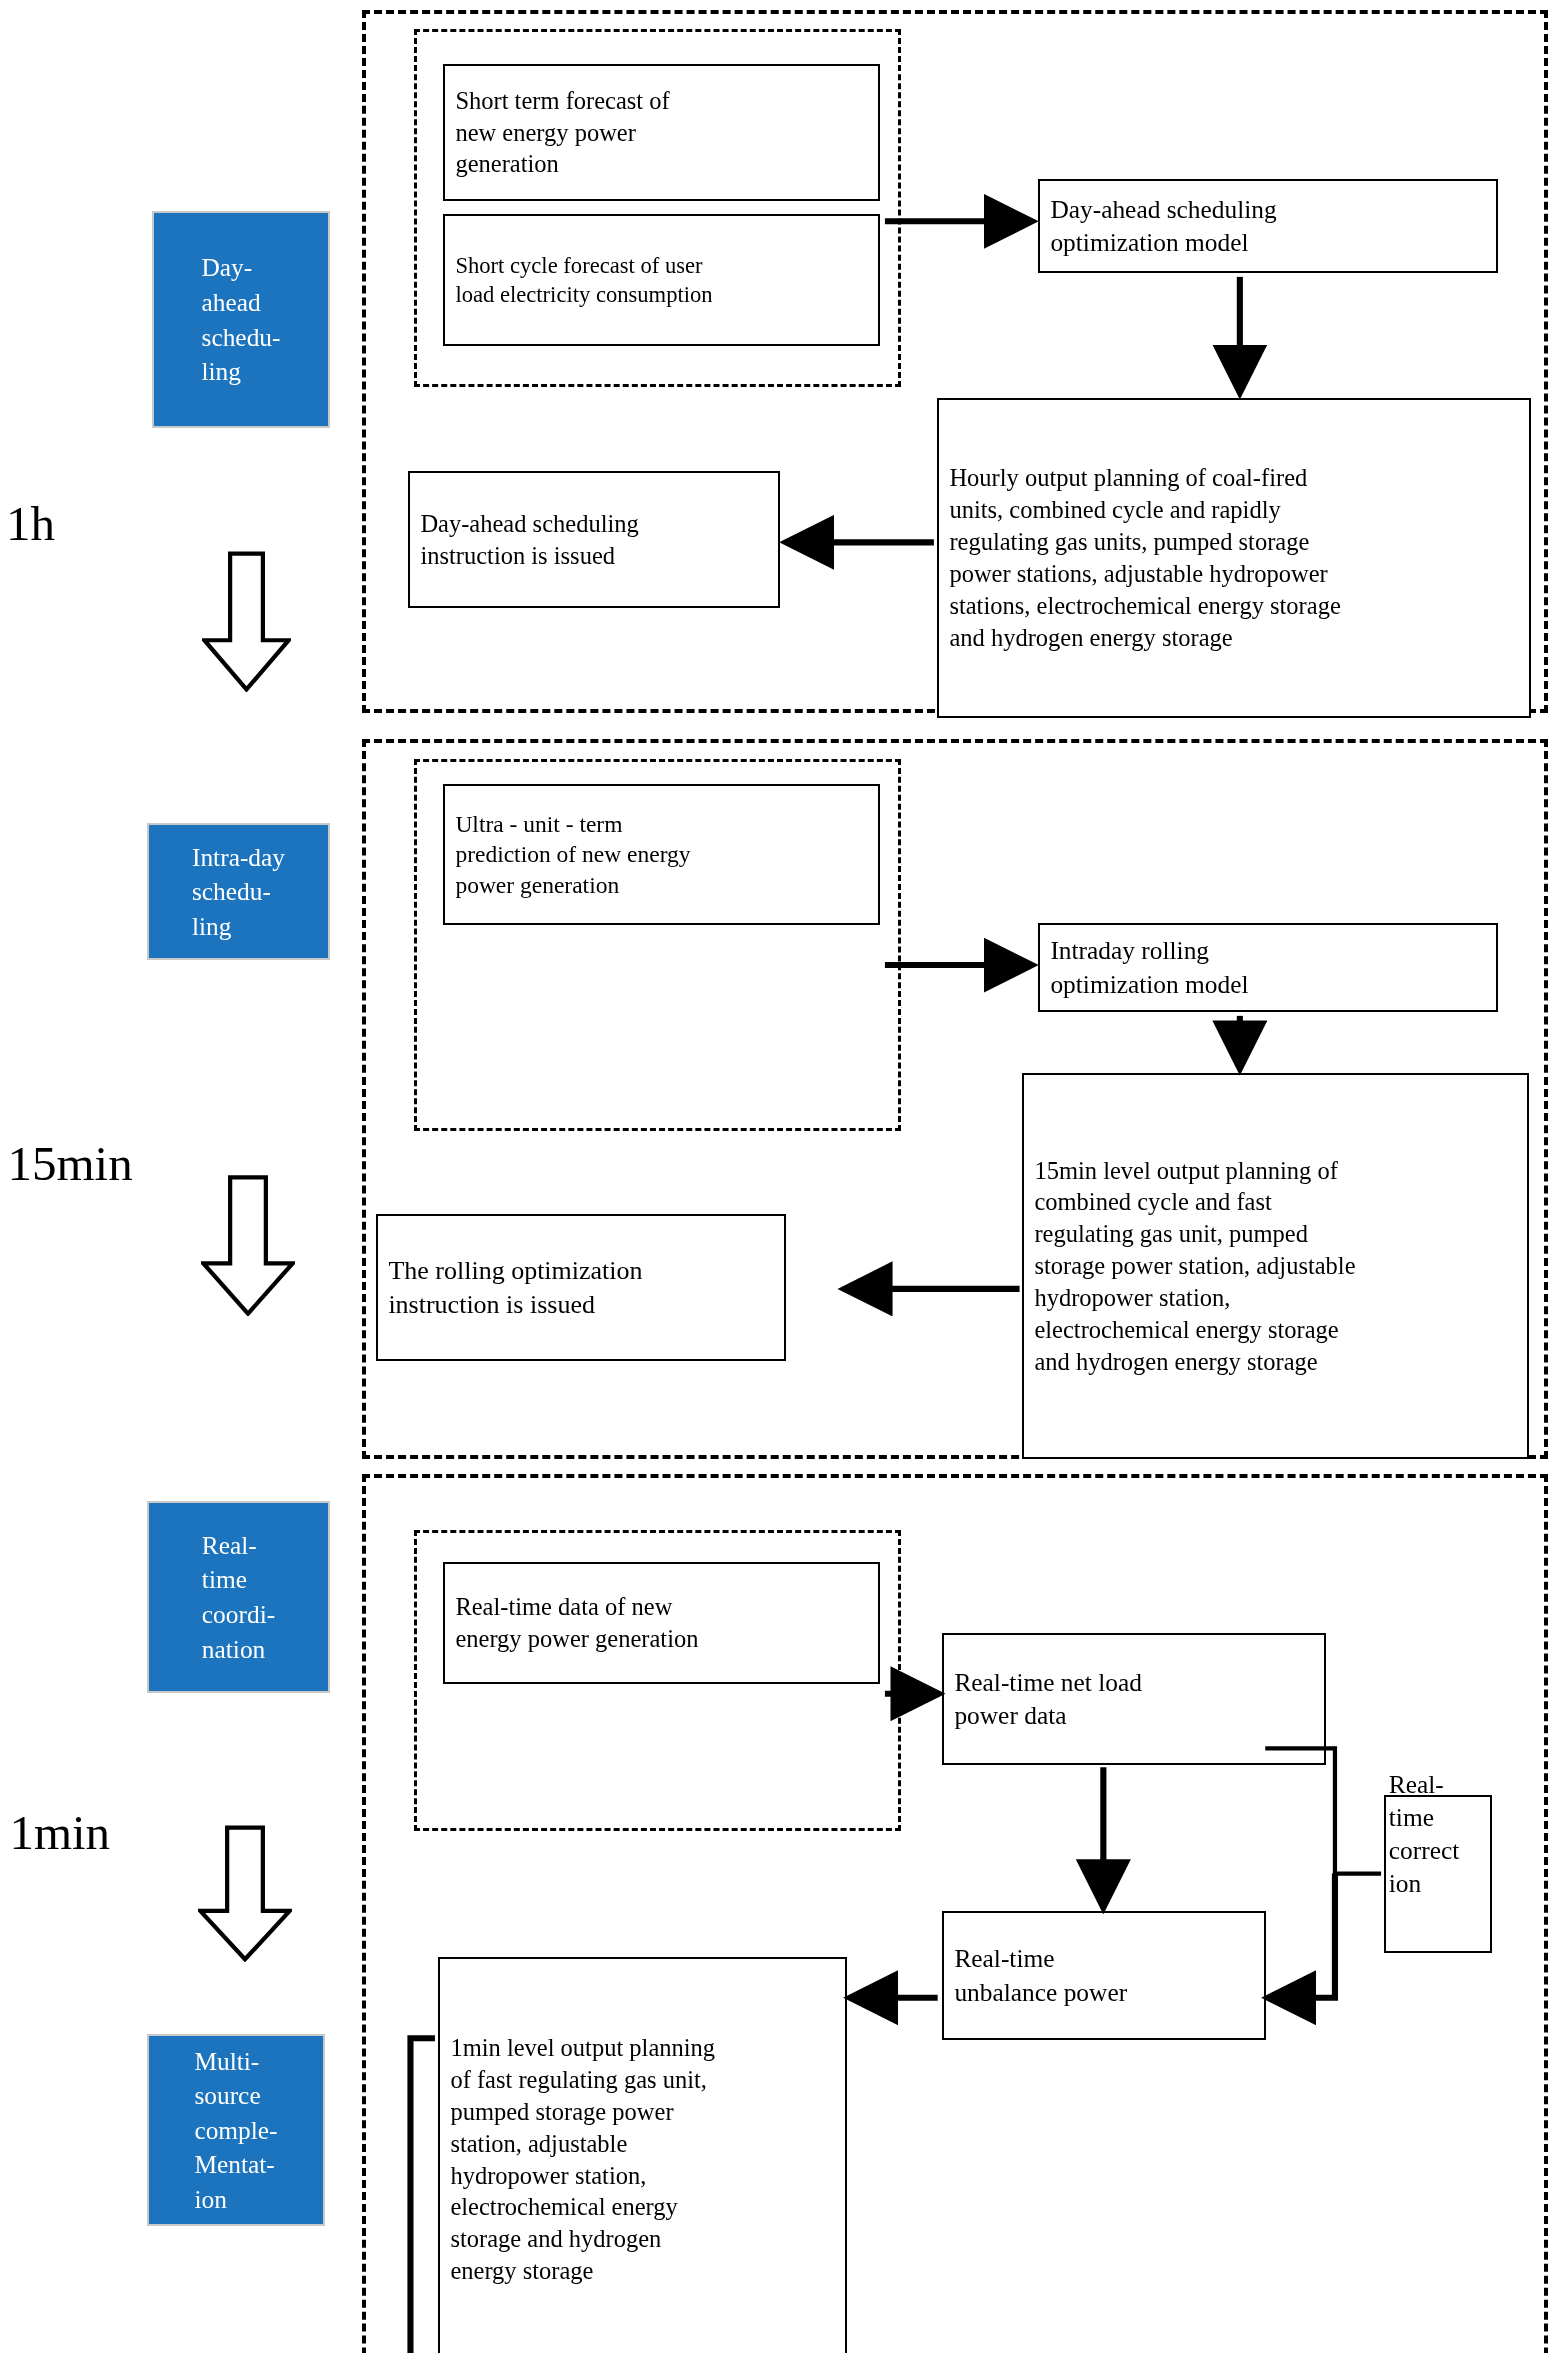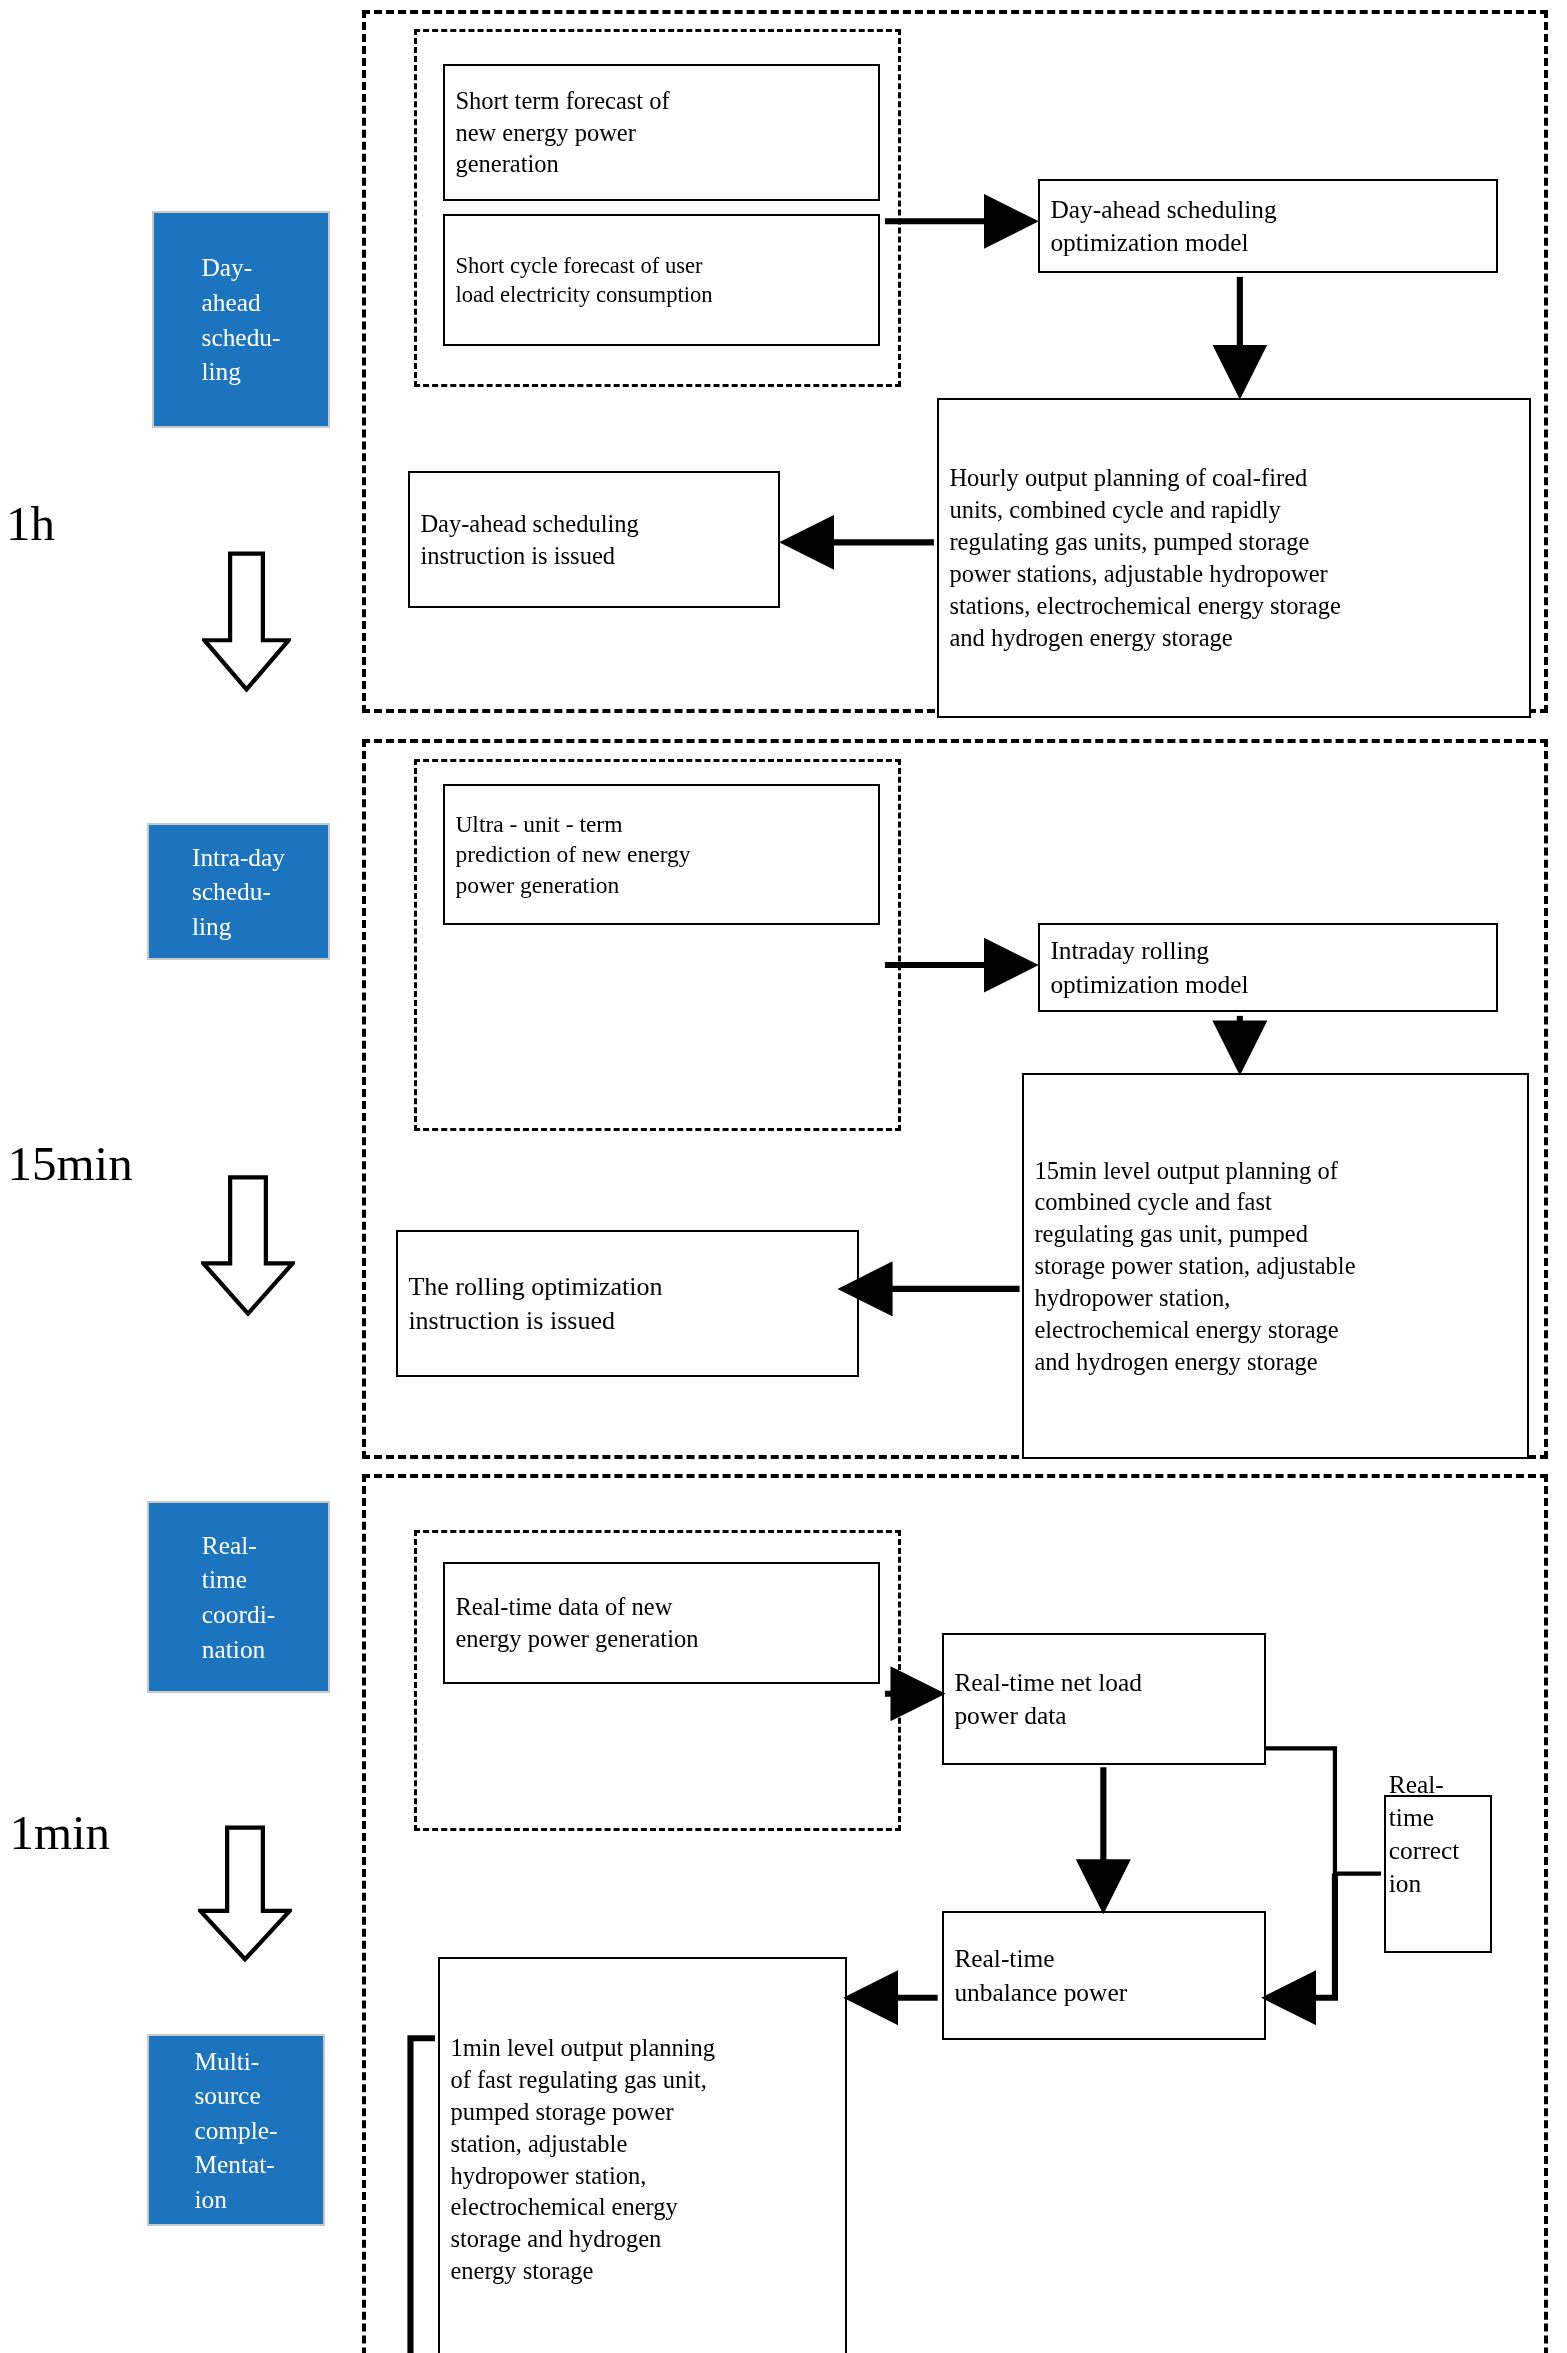--- a/index.html
+++ b/index.html
@@ -159,21 +159,21 @@
   <div class="abs box" style="left:1022px; top:1073px; width:507px; height:386px; font-size:24.5px;">
     <span class="box-txt">15min level output planning of
 combined cycle and fast
 regulating gas unit, pumped
 storage power station, adjustable
 hydropower station,
 electrochemical energy storage
 and hydrogen energy storage</span>
   </div>
 
-  <div class="abs box" style="left:396px; top:1214px; width:463px; height:147px; font-size:26px;margin-top:16px;">
+  <div class="abs box" style="left:376px; top:1214px; width:410px; height:147px; font-size:26px;">
     <span class="box-txt">The rolling optimization
 instruction is issued</span>
   </div>
 
   <div class="abs sec-outer" style="left:362px; top:1474px; width:1186px; height:1073px;"></div>
   <div class="abs sec-inner" style="left:414px; top:1530px; width:487px; height:301px;"></div>
 
   <div class="abs tick" style="left:9.4px; top:1808px; font-size:49px;">1min</div>
 
   <div class="abs blue" style="left:147px; top:1501px; width:183px; height:192px;">
@@ -196,21 +196,21 @@
       <polygon points="62,5 138,5 138,182 195,182 100,285 5,182 62,182" fill="#ffffff" stroke="#000000" stroke-width="9"></polygon>
     </svg>
   </div>
 
   <div class="abs box" style="left:443px; top:1562px; width:437px; height:122px; font-size:24.5px;">
     <span class="box-txt">Real-time data of new
 energy power generation</span>
   </div>
 
 
-  <div class="abs box" style="left:942px; top:1633px; width:324px; height:132px; font-size:25.4px;">
+  <div class="abs box" style="left:942px; top:1633px; width:384px; height:132px; font-size:25.4px;">
     <span class="box-txt">Real-time net load
 power data</span>
   </div>
 
   <div class="abs box" style="left:1384px; top:1795px; width:108px; height:158px; font-size:25.4px; padding:0 2.8px; align-items:flex-start; overflow:visible;">
     <span class="box-txt" style="position:relative; top:-29px; white-space:pre-line;">Real-
 time
 correct
 ion</span>
   </div>

